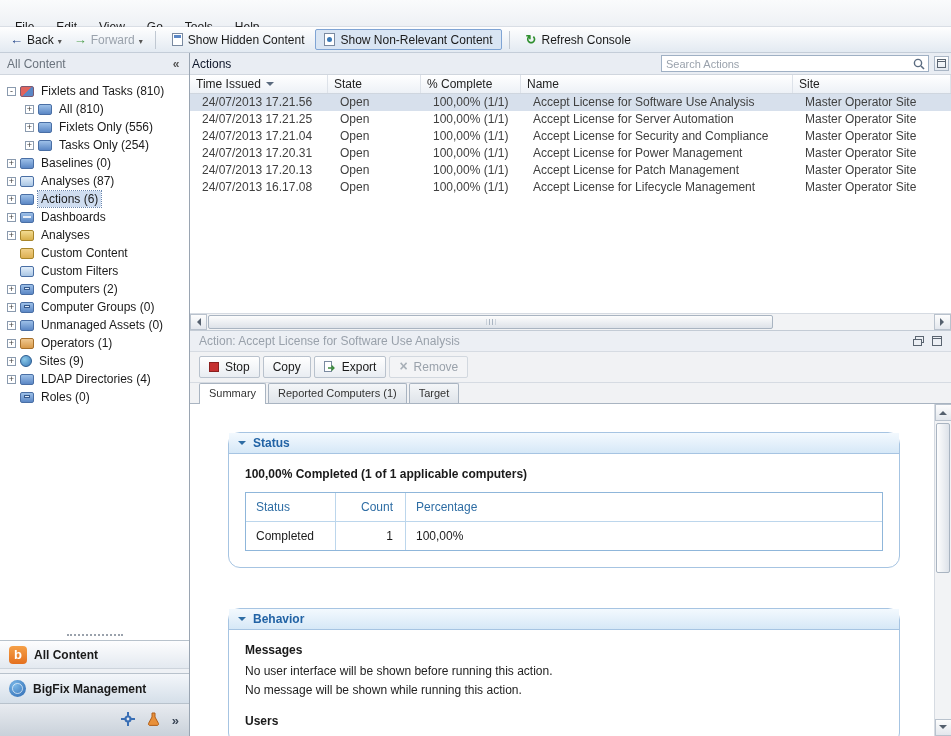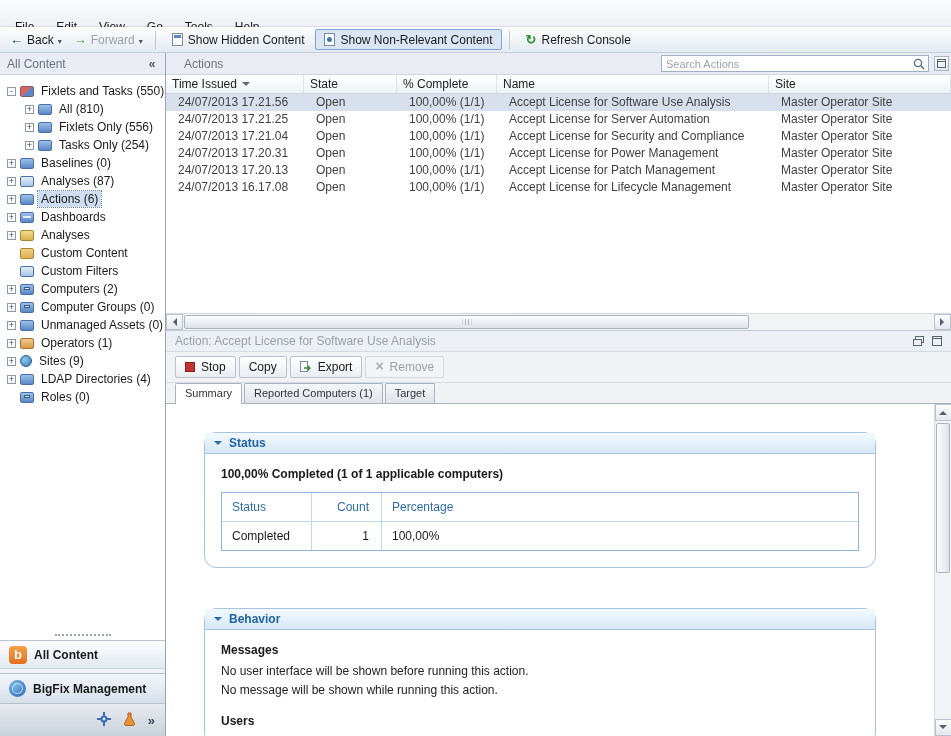--- a/index.html
+++ b/index.html
@@ -20,21 +20,21 @@
   .disabled-label { color:#9aa2ac; }
   .tb-sep { width:1px; height:18px; background:#c0c8d2; margin:0 5px; }
   .tb-btn { display:flex; align-items:center; gap:5px; height:21px; padding:0 8px; border:1px solid #aab6c5; border-radius:2px; background:linear-gradient(#ffffff,#e8edf4); }
   .tb-btn.pressed { background:#d9e5f3; border-color:#7fa4d4; }
   .tb-btn.flat { border-color:transparent; background:transparent; }
 
   
   .body { flex:1; display:flex; min-height:0; }
 
   
-  .sidebar { width:166px; border-right:1px solid #9aa5b2; display:flex; flex-direction:column; background:#86efac; }
+  .sidebar { width:190px; border-right:1px solid #9aa5b2; display:flex; flex-direction:column; background:#86efac; }
   .sidebar-header { height:22px; background:#e9edf3; border-bottom:1px solid #d0d6de; display:flex; align-items:center; padding:0 4px 0 7px; color:#6a737d; }
   .sidebar-header .title { flex:1; }
   .collapse-btn { width:18px; text-align:center; color:#555; font-weight:bold; }
   .collapse-btn::after { content:"«"; }
   .tree { flex:1; overflow:hidden; padding-top:7px; background:#fff; }
   .tree-item { height:18px; display:flex; align-items:center; padding-left:7px; white-space:nowrap; }
   .tree-item.lvl1 { padding-left:25px; }
   .expander { width:9px; height:9px; border:1px solid #8a9aae; background:#fff; font-size:9px; line-height:7px; text-align:center; color:#444; margin-right:4px; flex:0 0 9px; }
   .expander:empty { border-color:transparent; background:transparent; }
   .ni { width:14px; height:11px; border:1px solid #4a6fa5; background:linear-gradient(#9dc0e8,#5b87c5); border-radius:2px; margin-right:4px; flex:0 0 14px; position:relative; }
@@ -57,21 +57,21 @@
   .bigfix-logo { width:18px; height:18px; border-radius:4px; background:linear-gradient(#f5a048,#e4701e); color:#fff; font-weight:bold; display:grid; place-items:center; font-size:13px; }
   .globe-icon { width:17px; height:17px; border-radius:50%; background:radial-gradient(circle at 35% 30%,#7ab8e8,#2a66b0); position:relative; }
   .globe-icon::after { content:""; position:absolute; inset:3px; border:1px solid rgba(255,255,255,.65); border-radius:50%; }
   .icons-row { flex:0 0 33px; display:flex; align-items:center; justify-content:flex-end; gap:12px; padding:0 10px; background:linear-gradient(#e8ebf0,#c9d1da); border-top:1px solid #b8c2cc; }
   .chevrons { color:#3a4656; font-weight:bold; font-size:13px; }
   .chevrons::after { content:"»"; }
 
   
   .main { flex:1; display:flex; flex-direction:column; min-width:0; }
   .list-toolbar { height:22px; background:#e9edf3; border-bottom:1px solid #d0d6de; display:flex; align-items:center; }
-  .list-toolbar .title { color:#737373; margin-left:18px; flex:1; }
+  .list-toolbar .title { color:#0f172a; margin-left:2px; flex:1; }
   .search-box { width:268px; height:17px; background:#fff; border:1px solid #9fb0c4; display:flex; align-items:center; margin-right:5px; }
   .search-box input { flex:1; border:none; outline:none; font:11px "Liberation Sans",sans-serif; padding:0 4px; color:#333; min-width:0; }
   .search-box input::placeholder { color:#9aa2ac; }
   .mini-btn { width:15px; height:15px; border:1px solid #aab6c5; background:linear-gradient(#fff,#e4e9f0); display:grid; place-items:center; margin-right:2px; }
 
   .list-header { height:19px; display:flex; background:linear-gradient(#ffffff,#edf1f6); border-bottom:1px solid #cfd6df; }
   .hcell { display:flex; align-items:center; gap:5px; padding:0 6px; border-right:1px solid #dde2e9; color:#222; overflow:hidden; white-space:nowrap; }
   .c-time { width:138px; flex:0 0 138px; }
   .c-state { width:93px; flex:0 0 93px; }
   .c-complete { width:100px; flex:0 0 100px; }
@@ -183,21 +183,21 @@
 
     <div class="sidebar">
       <div class="sidebar-header">
         <span class="title">All Content</span>
         <span class="collapse-btn"></span>
       </div>
       <div class="tree">
         <div class="tree-item lvl0">
           <span class="expander">-</span>
           <span class="ni ni-mixed"></span>
-          <span class="tree-label">Fixlets and Tasks (550)</span>
+          <span class="tree-label">Fixlets and Tasks (810)</span>
         </div>
         <div class="tree-item lvl1">
           <span class="expander">+</span>
           <span class="ni"></span>
           <span class="tree-label">All (810)</span>
         </div>
         <div class="tree-item lvl1">
           <span class="expander">+</span>
           <span class="ni"></span>
           <span class="tree-label">Fixlets Only (556)</span>

